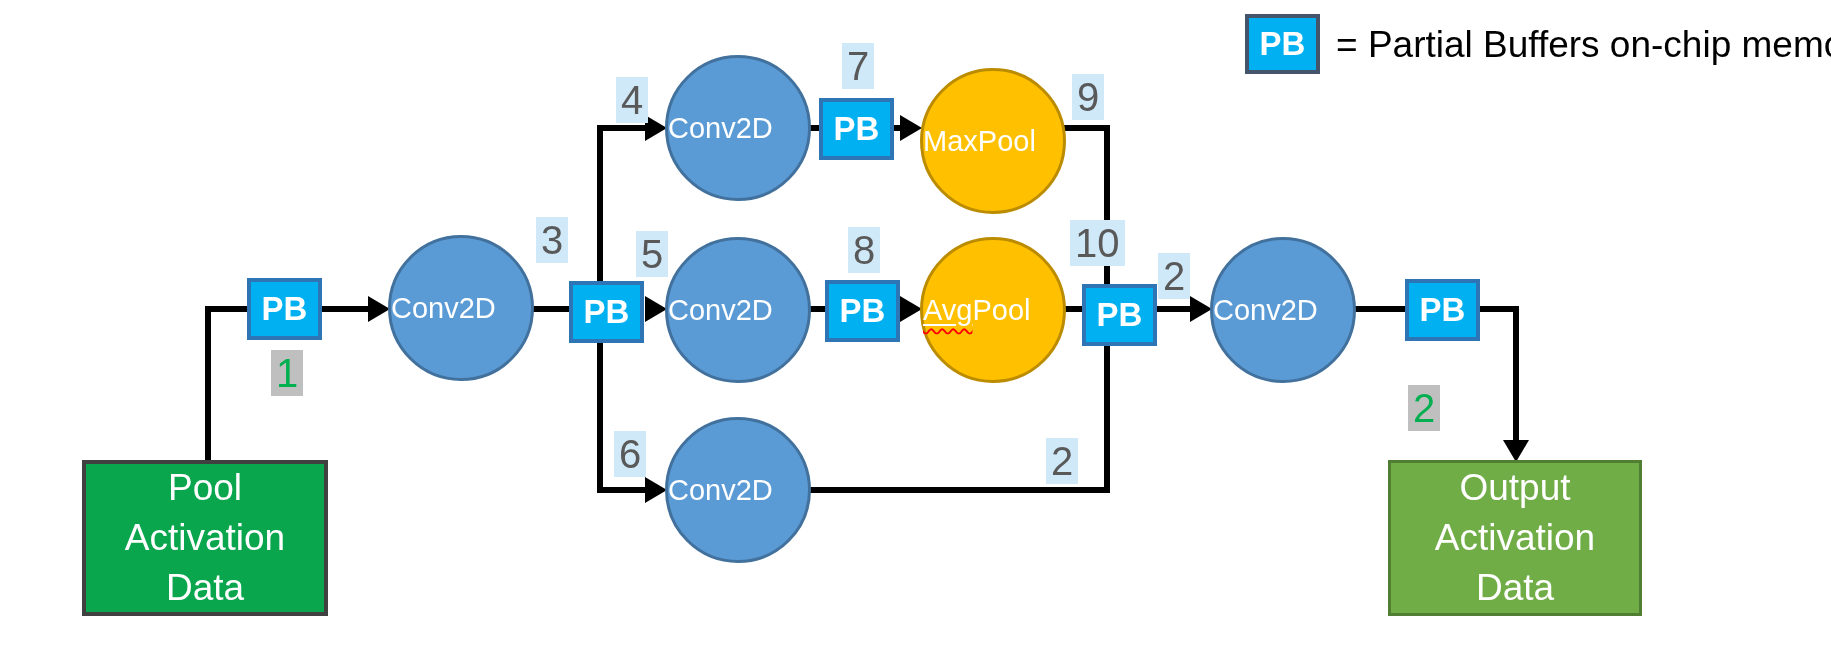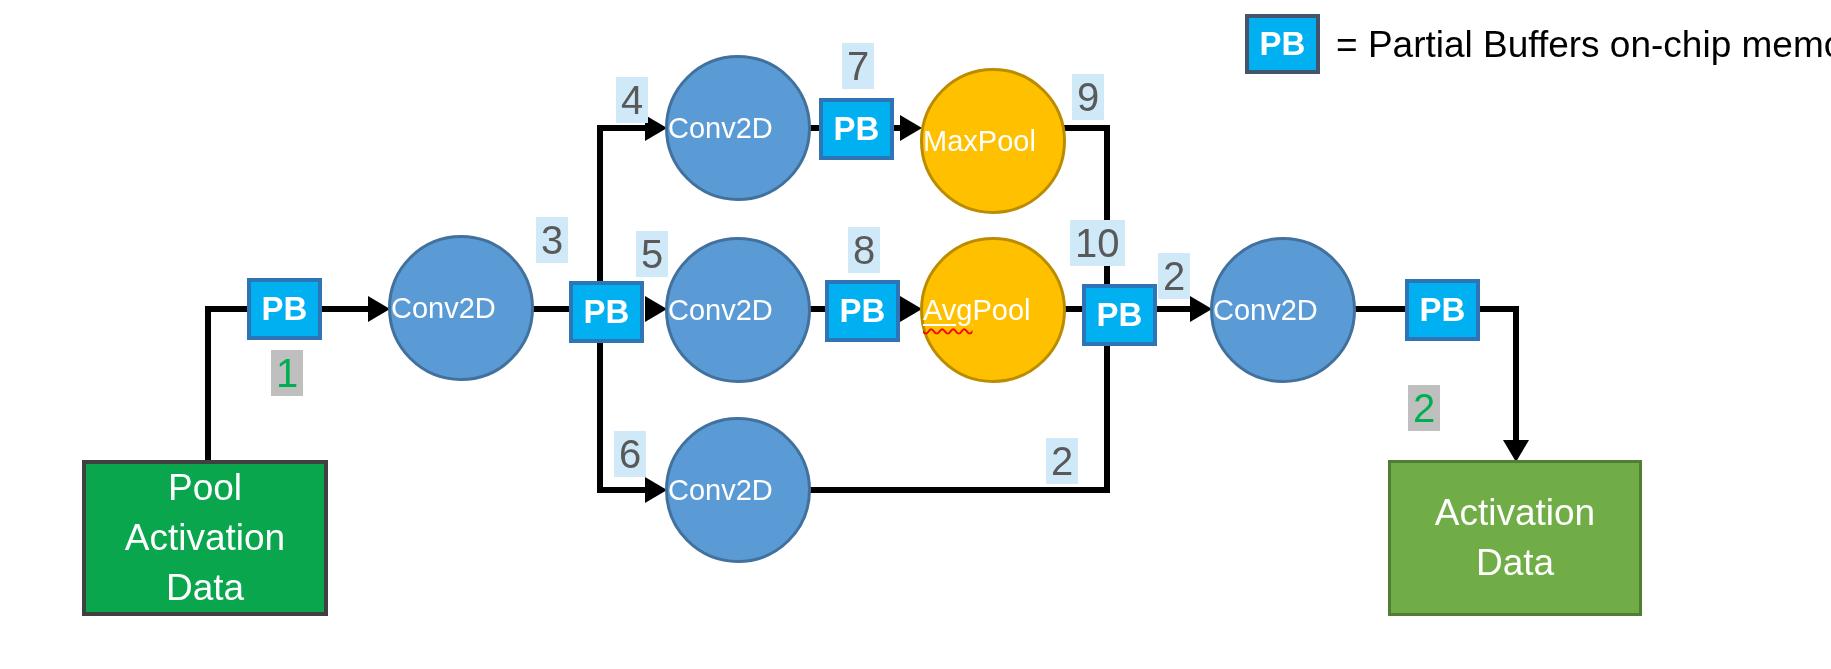--- a/index.html
+++ b/index.html
@@ -179,20 +179,21 @@
   <div class="line h" style="left:1478px;top:306px;width:41px;"></div>
   <div class="line v" style="left:1513px;top:306px;height:136px;"></div>
   <div class="arrow-down" style="left:1503px;top:440px;"></div>
 
   <div class="termbox input-box">
     <span>Pool</span>
     <span>Activation</span>
     <span>Data</span>
   </div>
   <div class="termbox output-box">
+    <span>Output</span>
     <span>Activation</span>
     <span>Data</span>
   </div>
 
   <div class="pb" style="left:247px;top:278px;">
       <span>PB</span>
     </div>
   <div class="pb" style="left:569px;top:281px;">
       <span>PB</span>
     </div>

